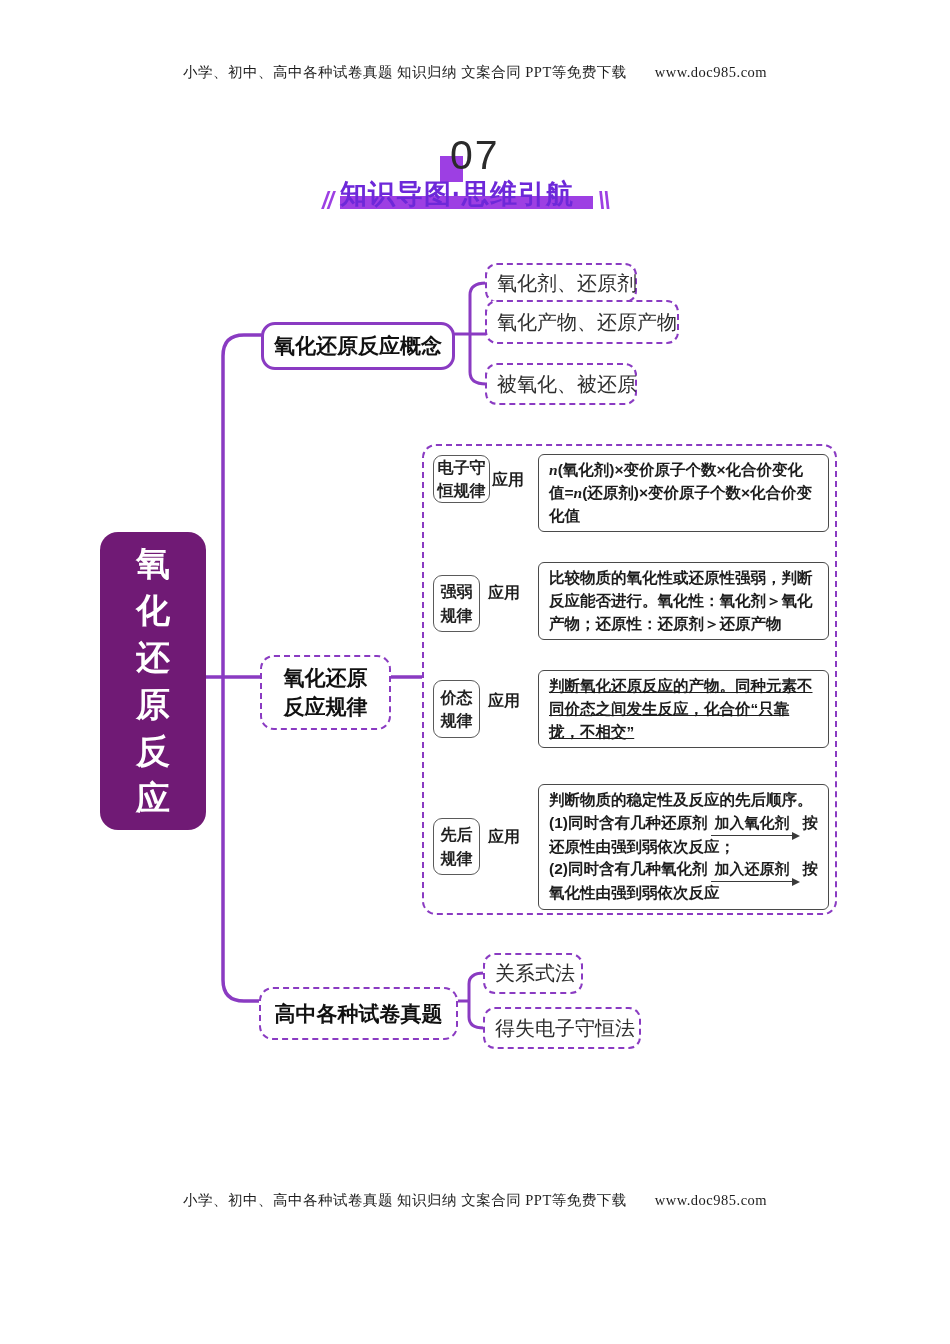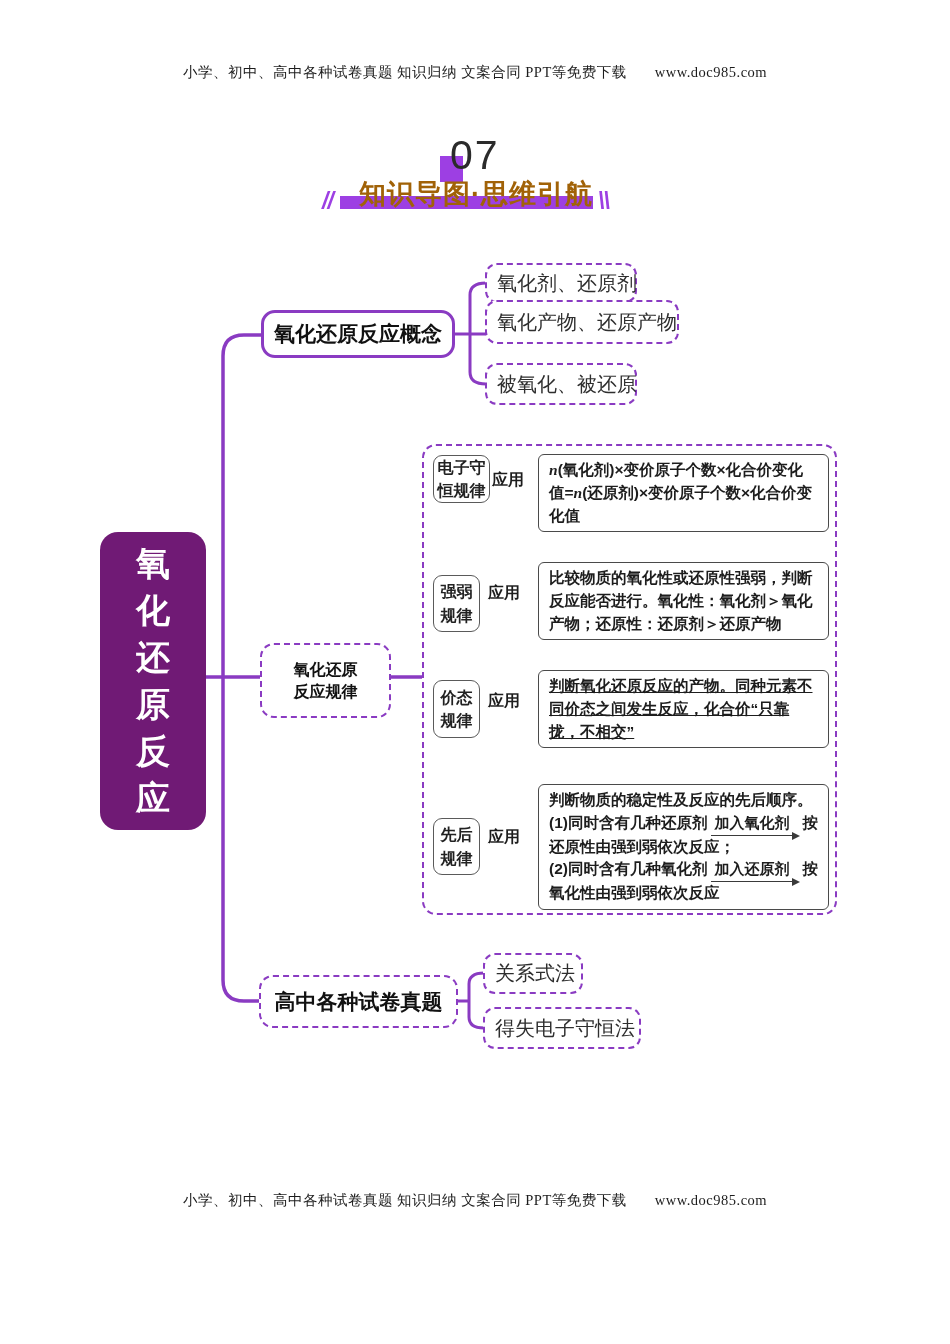--- a/index.html
+++ b/index.html
@@ -14,40 +14,40 @@
   .pagebar {
     width:100%; text-align:center; font-family:"Liberation Serif", serif;
     font-size:14.5px; color:#1c1c1c; letter-spacing:0.5px;
   }
   .pagebar .url { margin-left:28px; }
 
   
   .secnum { font-size:41px; color:#2b2b2b; letter-spacing:2px; z-index:2; }
   .secsquare { width:23px; height:26px; z-index:1; }
   .sectitle {
-    width:253px; text-align:right; font-size:27px; font-weight:bold;
-    color:#a16207; z-index:2; letter-spacing:1px;
+    width:253px; text-align:left; font-size:27px; font-weight:bold;
+    color:#6d28d9; z-index:2; letter-spacing:1px;
   }
   .secbar { width:253px; height:13px; z-index:1; }
   .decor { font-size:23px; font-weight:bold; font-style:italic; z-index:2; letter-spacing:-1px; }
 
   
   .rootnode {
     border-radius:18px; color:#ffffff; display:flex; align-items:center; justify-content:center;
   }
   .rootnode .vtext {
     width:35px; font-size:34px; font-weight:bold; line-height:47px;
     word-break:break-all; text-align:center;
   }
   .branch {
     display:flex; align-items:center; justify-content:center; text-align:center;
-    font-weight:bold; color:#111; background:#fff;
+    font-weight:bold; color:#111; background:#fff;margin-top:12px;
   }
   .branch.solid { border:3px solid var(--purple); border-radius:14px; font-size:21px; }
-  .branch.dashed { border:2.6px dashed var(--purple); border-radius:14px; font-size:16px; }
+  .branch.dashed { border:2.6px dashed var(--purple); border-radius:14px; font-size:21px; }
   .branch .two { line-height:1.35; }
   .leaf {
     border:2.6px dashed var(--purple); border-radius:12px; background:#fff;
     display:flex; align-items:center; padding-left:10px;
     font-size:20px; font-weight:400; color:#2e2e2e; white-space:nowrap;
   }
   .bigbox { border:2.8px dashed var(--purple); border-radius:14px; background:#fff; }
 
   .rulebox {
     border:1.6px solid #5a5a5a; border-radius:9px; background:#fff;

